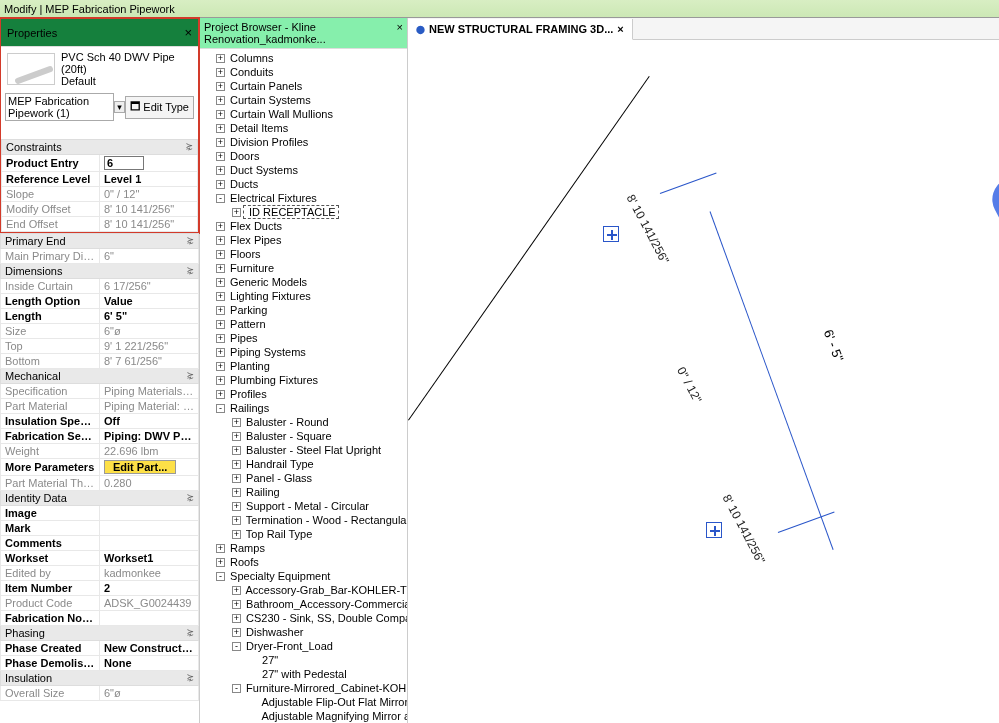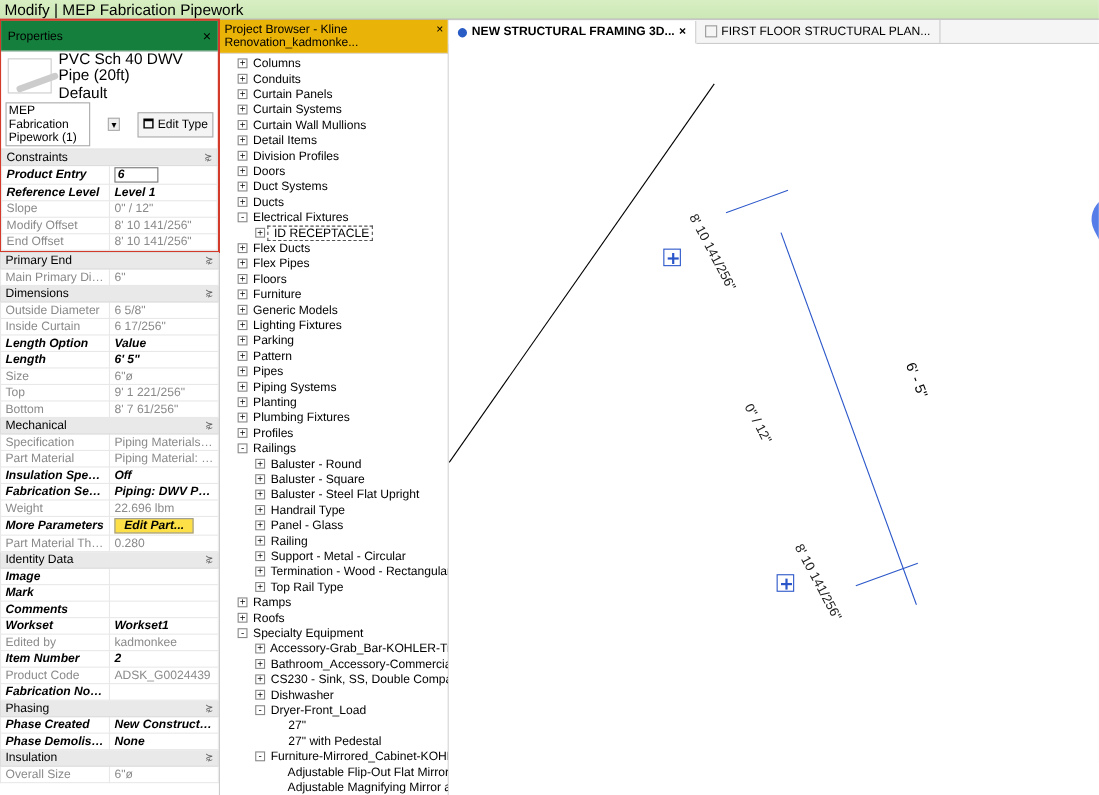--- a/index.html
+++ b/index.html
@@ -1,50 +1,50 @@
 <!DOCTYPE html>
 <html><head>
 <meta charset="utf-8">
 <style>
   * { box-sizing: border-box; margin: 0; padding: 0; }
   body { font-family: "Segoe UI", Arial, sans-serif; font-size: 11px; background: #f0f0f0; color: #000; overflow: hidden; width: 999px; height: 723px; position: relative; }
 
-  .titlebar { background: linear-gradient(#d8eec3, #cce8b5); height: 18px; line-height: 18px; padding: 0 4px; font-size: 14px; border-bottom: 1px solid #999; }
+  .titlebar { background: linear-gradient(#d8eec3, #cce8b5); height: 18px; line-height: 18px; padding: 0 4px; font-size: 11px; border-bottom: 1px solid #999; }
 
   .main { display: flex; height: 705px; }
 
   
   .props { width: 200px; background: #fff; border-right: 1px solid #ccc; display: flex; flex-direction: column; }
   .red-box { border: 2px solid #d33a2a; margin: -1px; }
   .props-header { display: flex; justify-content: space-between; align-items: center; padding: 6px 6px; background: #15803d; border-bottom: 1px solid #ddd; font-size: 11px; }
   .props-header .x { cursor: pointer; font-size: 13px; }
   .type-sel { display: flex; align-items: center; gap: 6px; padding: 6px; height: 44px; }
   .thumb { width: 52px; height: 32px; border: 1px solid #ccc; background: #fff; position: relative; }
   .thumb .pipe-th { position: absolute; left: 6px; top: 18px; width: 40px; height: 6px; background: #ccc; transform: rotate(-20deg); border-radius: 3px; }
-  .type-txt { font-size: 14px; line-height: 1.1; }
-  .inst-row { display: flex; gap: 16px; padding: 2px 4px; align-items: center; }
+  .type-txt { font-size: 11px; line-height: 1.1; }
+  .inst-row { display: flex; gap: 0; padding: 2px 4px; align-items: center; }
   .inst-sel { flex: 1; border: 1px solid #aaa; font-size: 11px; padding: 1px 2px; background: #fff; }
   .chev { border: 1px solid #aaa; background: #eee; font-size: 9px; padding: 0 2px; }
   .edit-type { border: 1px solid #aaa; background: #f4f4f4; font-size: 11px; padding: 1px 4px; display: flex; align-items: center; gap: 3px; cursor: pointer;}
 
   .prop-scroll { flex: 1; overflow-y: auto; overflow-x: hidden; }
   .prop-table { width: 100%; border-collapse: collapse; font-size: 11px; table-layout: fixed; }
   .section-row th { background: #e9e9e9; text-align: left; font-weight: normal; padding: 1px 4px; border: 1px solid #ddd; color: #000; }
   .section-row .tri { float: right; font-size: 9px; color: #666; }
   .prop-table td { border: 1px solid #e8e8e8; padding: 1px 4px; overflow: hidden; white-space: nowrap; text-overflow: ellipsis; }
   .prop-table td.name { width: 55%; }
   .prop-table td.val { width: 45%; }
   .prop-table td.gray { color: #8a8a8a; }
-  .prop-table td.bold { font-weight: bold; font-style: italic; }
+  .prop-table td.bold { font-weight: bold; }
   .edit-part-btn { display:inline-block; border:1px solid #999; background:#fde047; padding:0 8px; font-size:11px; cursor:pointer;}
   .boxed-val { border: 1px solid #777; display: inline-block; padding: 0 2px; min-width: 40px;}
 
   
   .browser { width: 208px; background: #fff; border-right: 1px solid #ccc; display: flex; flex-direction: column; }
-  .browser-title { background: #eab308; padding: 3px 4px; display: flex; justify-content: flex-start; border-bottom: 1px solid #ddd; font-size: 11px; }
+  .browser-title { background: #86efac; padding: 3px 4px; display: flex; justify-content: flex-start; border-bottom: 1px solid #ddd; font-size: 11px; }
   .tree { flex:1; overflow-y:auto; overflow-x:hidden; padding: 2px 0;}
   .tnode { white-space: nowrap; padding: 0 0 0 4px; line-height: 14px; font-size: 11px; cursor:default;}
   .tnode .btn { display:inline-block; width:9px; height:9px; line-height:7px; text-align:center; border:1px solid #888; font-size:9px; margin-right:2px; vertical-align:1px;}
   .tnode.d1 { margin-left: 12px; }
   .tnode.d2 { margin-left: 28px; }
   .tnode.d3 { margin-left: 44px; }
   .tnode.sel { display:inline-block; }
   .tnode.sel .lbl { border:1px dashed #555; padding:0 2px; }
 
   
@@ -93,21 +93,21 @@
         </div>
       </div>
       <div class="inst-row">
         <div class="inst-sel">MEP Fabrication Pipework (1)</div>
         <div class="chev">▾</div>
         <div class="edit-type">
           <span>🗖</span>
           <span>Edit Type</span>
         </div>
       </div>
-      <table class="prop-table" style="margin-top:0">
+      <table class="prop-table" style="margin-top:16px">
         <tbody>
             <tr class="section-row">
               <th colspan="2"><span>Constraints</span><span class="tri">⋩</span></th>
             </tr>
         </tbody>
           <tbody id="sec-constraints">
             <tr>
               <td class="name bold">Product Entry</td>
               <td class="val bold"><span class="boxed-val">6</span></td>
             </tr>
@@ -143,24 +143,20 @@
               <td class="name gray">Main Primary Diameter</td>
               <td class="val gray">6"</td>
             </tr>
           </tbody>
         <tbody>
             <tr class="section-row">
               <th colspan="2"><span>Dimensions</span><span class="tri">⋩</span></th>
             </tr>
         </tbody>
           <tbody id="sec-dimensions">
-            <tr>
-              <td class="name gray">Outside Diameter</td>
-              <td class="val gray">6 5/8"</td>
-            </tr>
             <tr>
               <td class="name gray">Inside Curtain</td>
               <td class="val gray">6 17/256"</td>
             </tr>
             <tr>
               <td class="name bold">Length Option</td>
               <td class="val bold">Value</td>
             </tr>
             <tr>
               <td class="name bold">Length</td>
@@ -292,24 +288,20 @@
     <div class="tree" id="tree"><div class="tnode d1"><span class="btn">+</span><span class="lbl"> Columns</span></div><div class="tnode d1"><span class="btn">+</span><span class="lbl"> Conduits</span></div><div class="tnode d1"><span class="btn">+</span><span class="lbl"> Curtain Panels</span></div><div class="tnode d1"><span class="btn">+</span><span class="lbl"> Curtain Systems</span></div><div class="tnode d1"><span class="btn">+</span><span class="lbl"> Curtain Wall Mullions</span></div><div class="tnode d1"><span class="btn">+</span><span class="lbl"> Detail Items</span></div><div class="tnode d1"><span class="btn">+</span><span class="lbl"> Division Profiles</span></div><div class="tnode d1"><span class="btn">+</span><span class="lbl"> Doors</span></div><div class="tnode d1"><span class="btn">+</span><span class="lbl"> Duct Systems</span></div><div class="tnode d1"><span class="btn">+</span><span class="lbl"> Ducts</span></div><div class="tnode d1"><span class="btn">-</span><span class="lbl"> Electrical Fixtures</span></div><div class="tnode d2 sel"><span class="btn">+</span><span class="lbl"> ID RECEPTACLE</span></div><div class="tnode d1"><span class="btn">+</span><span class="lbl"> Flex Ducts</span></div><div class="tnode d1"><span class="btn">+</span><span class="lbl"> Flex Pipes</span></div><div class="tnode d1"><span class="btn">+</span><span class="lbl"> Floors</span></div><div class="tnode d1"><span class="btn">+</span><span class="lbl"> Furniture</span></div><div class="tnode d1"><span class="btn">+</span><span class="lbl"> Generic Models</span></div><div class="tnode d1"><span class="btn">+</span><span class="lbl"> Lighting Fixtures</span></div><div class="tnode d1"><span class="btn">+</span><span class="lbl"> Parking</span></div><div class="tnode d1"><span class="btn">+</span><span class="lbl"> Pattern</span></div><div class="tnode d1"><span class="btn">+</span><span class="lbl"> Pipes</span></div><div class="tnode d1"><span class="btn">+</span><span class="lbl"> Piping Systems</span></div><div class="tnode d1"><span class="btn">+</span><span class="lbl"> Planting</span></div><div class="tnode d1"><span class="btn">+</span><span class="lbl"> Plumbing Fixtures</span></div><div class="tnode d1"><span class="btn">+</span><span class="lbl"> Profiles</span></div><div class="tnode d1"><span class="btn">-</span><span class="lbl"> Railings</span></div><div class="tnode d2"><span class="btn">+</span><span class="lbl"> Baluster - Round</span></div><div class="tnode d2"><span class="btn">+</span><span class="lbl"> Baluster - Square</span></div><div class="tnode d2"><span class="btn">+</span><span class="lbl"> Baluster - Steel Flat Upright</span></div><div class="tnode d2"><span class="btn">+</span><span class="lbl"> Handrail Type</span></div><div class="tnode d2"><span class="btn">+</span><span class="lbl"> Panel - Glass</span></div><div class="tnode d2"><span class="btn">+</span><span class="lbl"> Railing</span></div><div class="tnode d2"><span class="btn">+</span><span class="lbl"> Support - Metal - Circular</span></div><div class="tnode d2"><span class="btn">+</span><span class="lbl"> Termination - Wood - Rectangular</span></div><div class="tnode d2"><span class="btn">+</span><span class="lbl"> Top Rail Type</span></div><div class="tnode d1"><span class="btn">+</span><span class="lbl"> Ramps</span></div><div class="tnode d1"><span class="btn">+</span><span class="lbl"> Roofs</span></div><div class="tnode d1"><span class="btn">-</span><span class="lbl"> Specialty Equipment</span></div><div class="tnode d2"><span class="btn">+</span><span class="lbl"> Accessory-Grab_Bar-KOHLER-Traditi</span></div><div class="tnode d2"><span class="btn">+</span><span class="lbl"> Bathroom_Accessory-Commercial-M</span></div><div class="tnode d2"><span class="btn">+</span><span class="lbl"> CS230 - Sink, SS, Double Compartme</span></div><div class="tnode d2"><span class="btn">+</span><span class="lbl"> Dishwasher</span></div><div class="tnode d2"><span class="btn">-</span><span class="lbl"> Dryer-Front_Load</span></div><div class="tnode d3"><span style="display: inline-block; width: 11px;"></span><span class="lbl"> 27"</span></div><div class="tnode d3"><span style="display: inline-block; width: 11px;"></span><span class="lbl"> 27" with Pedestal</span></div><div class="tnode d2"><span class="btn">-</span><span class="lbl"> Furniture-Mirrored_Cabinet-KOHLER</span></div><div class="tnode d3"><span style="display: inline-block; width: 11px;"></span><span class="lbl"> Adjustable Flip-Out Flat Mirror-N</span></div><div class="tnode d3"><span style="display: inline-block; width: 11px;"></span><span class="lbl"> Adjustable Magnifying Mirror an</span></div></div>
   </div>
 
   <div class="viewport">
     <div class="tabs">
       <div class="tab active">
         <span style="color:#295bc4;font-size:8px">⬤</span>
         <span>NEW STRUCTURAL FRAMING 3D...</span>
         <span>×</span>
       </div>
-      <div class="tab">
-        <span style="width:11px;height:11px;border:1px solid #999;display:inline-block"></span>
-        <span>FIRST FLOOR STRUCTURAL PLAN...</span>
-      </div>
     </div>
     <div class="canvas">
       <div class="diagline" style="left:0;top:380px;width:420px;transform:rotate(-55deg);"></div>
 
       <div class="pipe blue1"></div>
 
       <div class="ctrl" style="left:195px;top:186px"></div>
       <div class="ctrl" style="left:298px;top:482px"></div>
 
       <div class="dimtxt" style="left:228px;top:152px;transform:rotate(62deg);transform-origin:left top">8'  10 141/256"</div>

